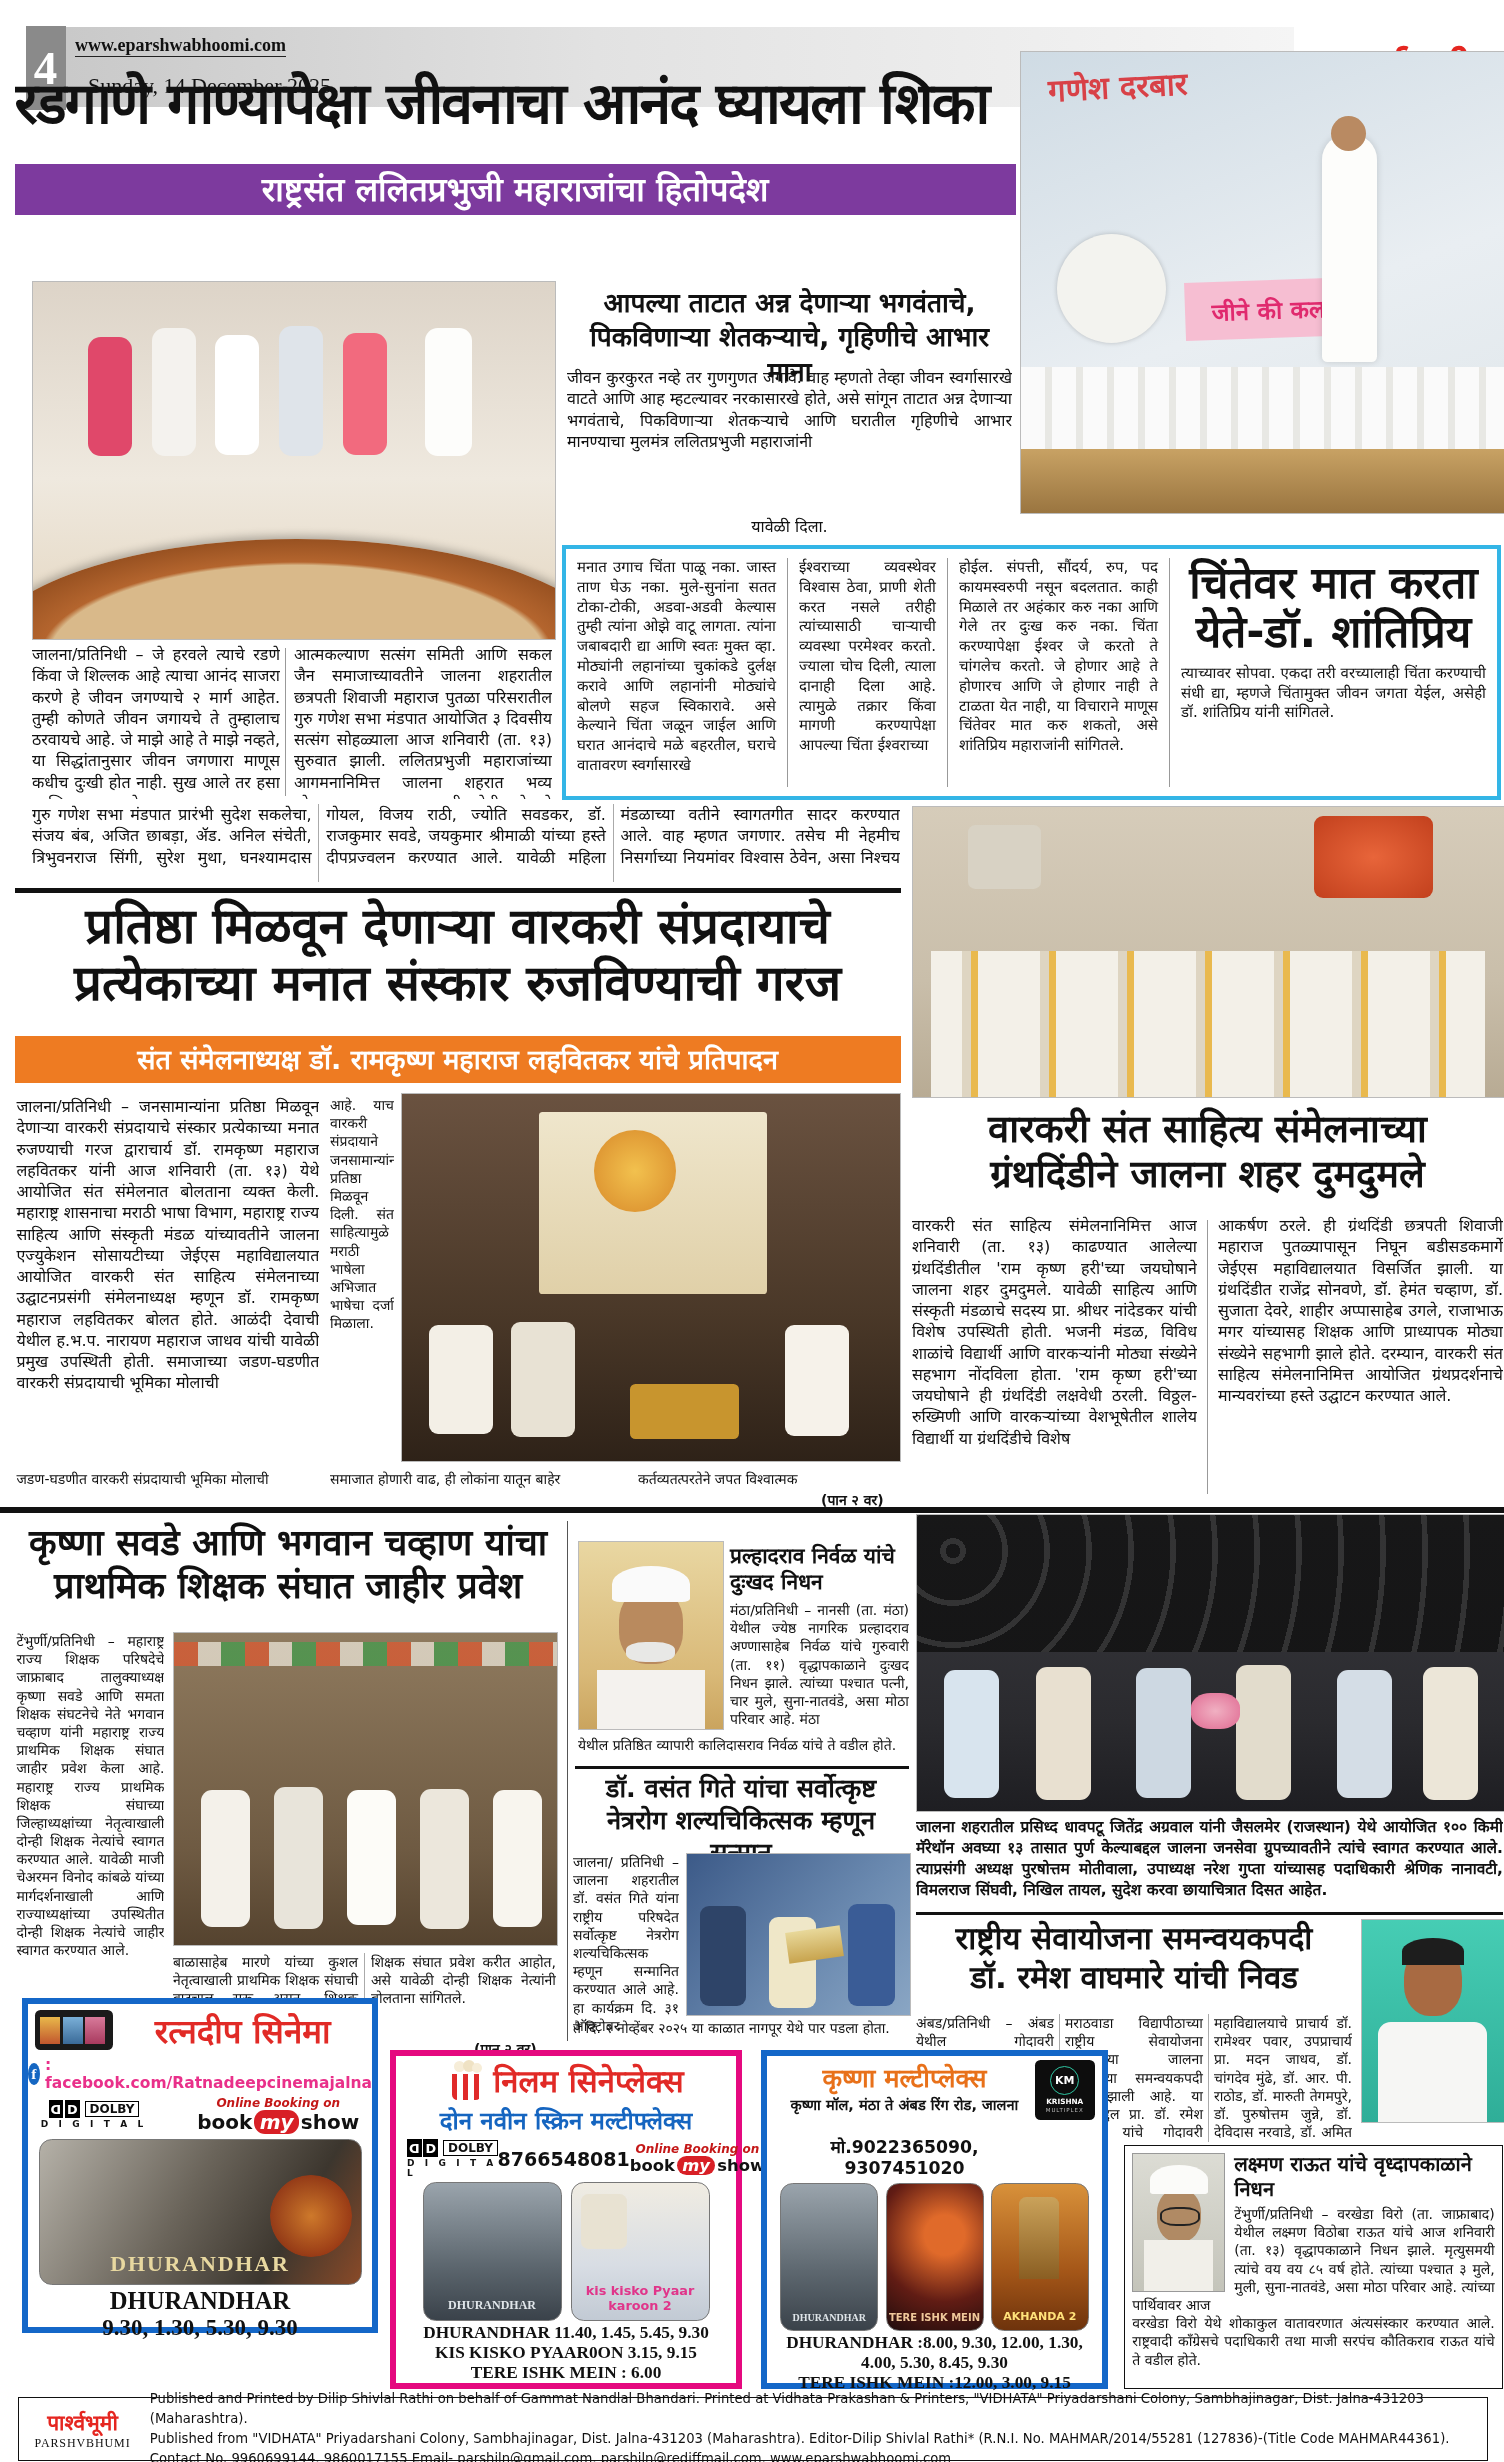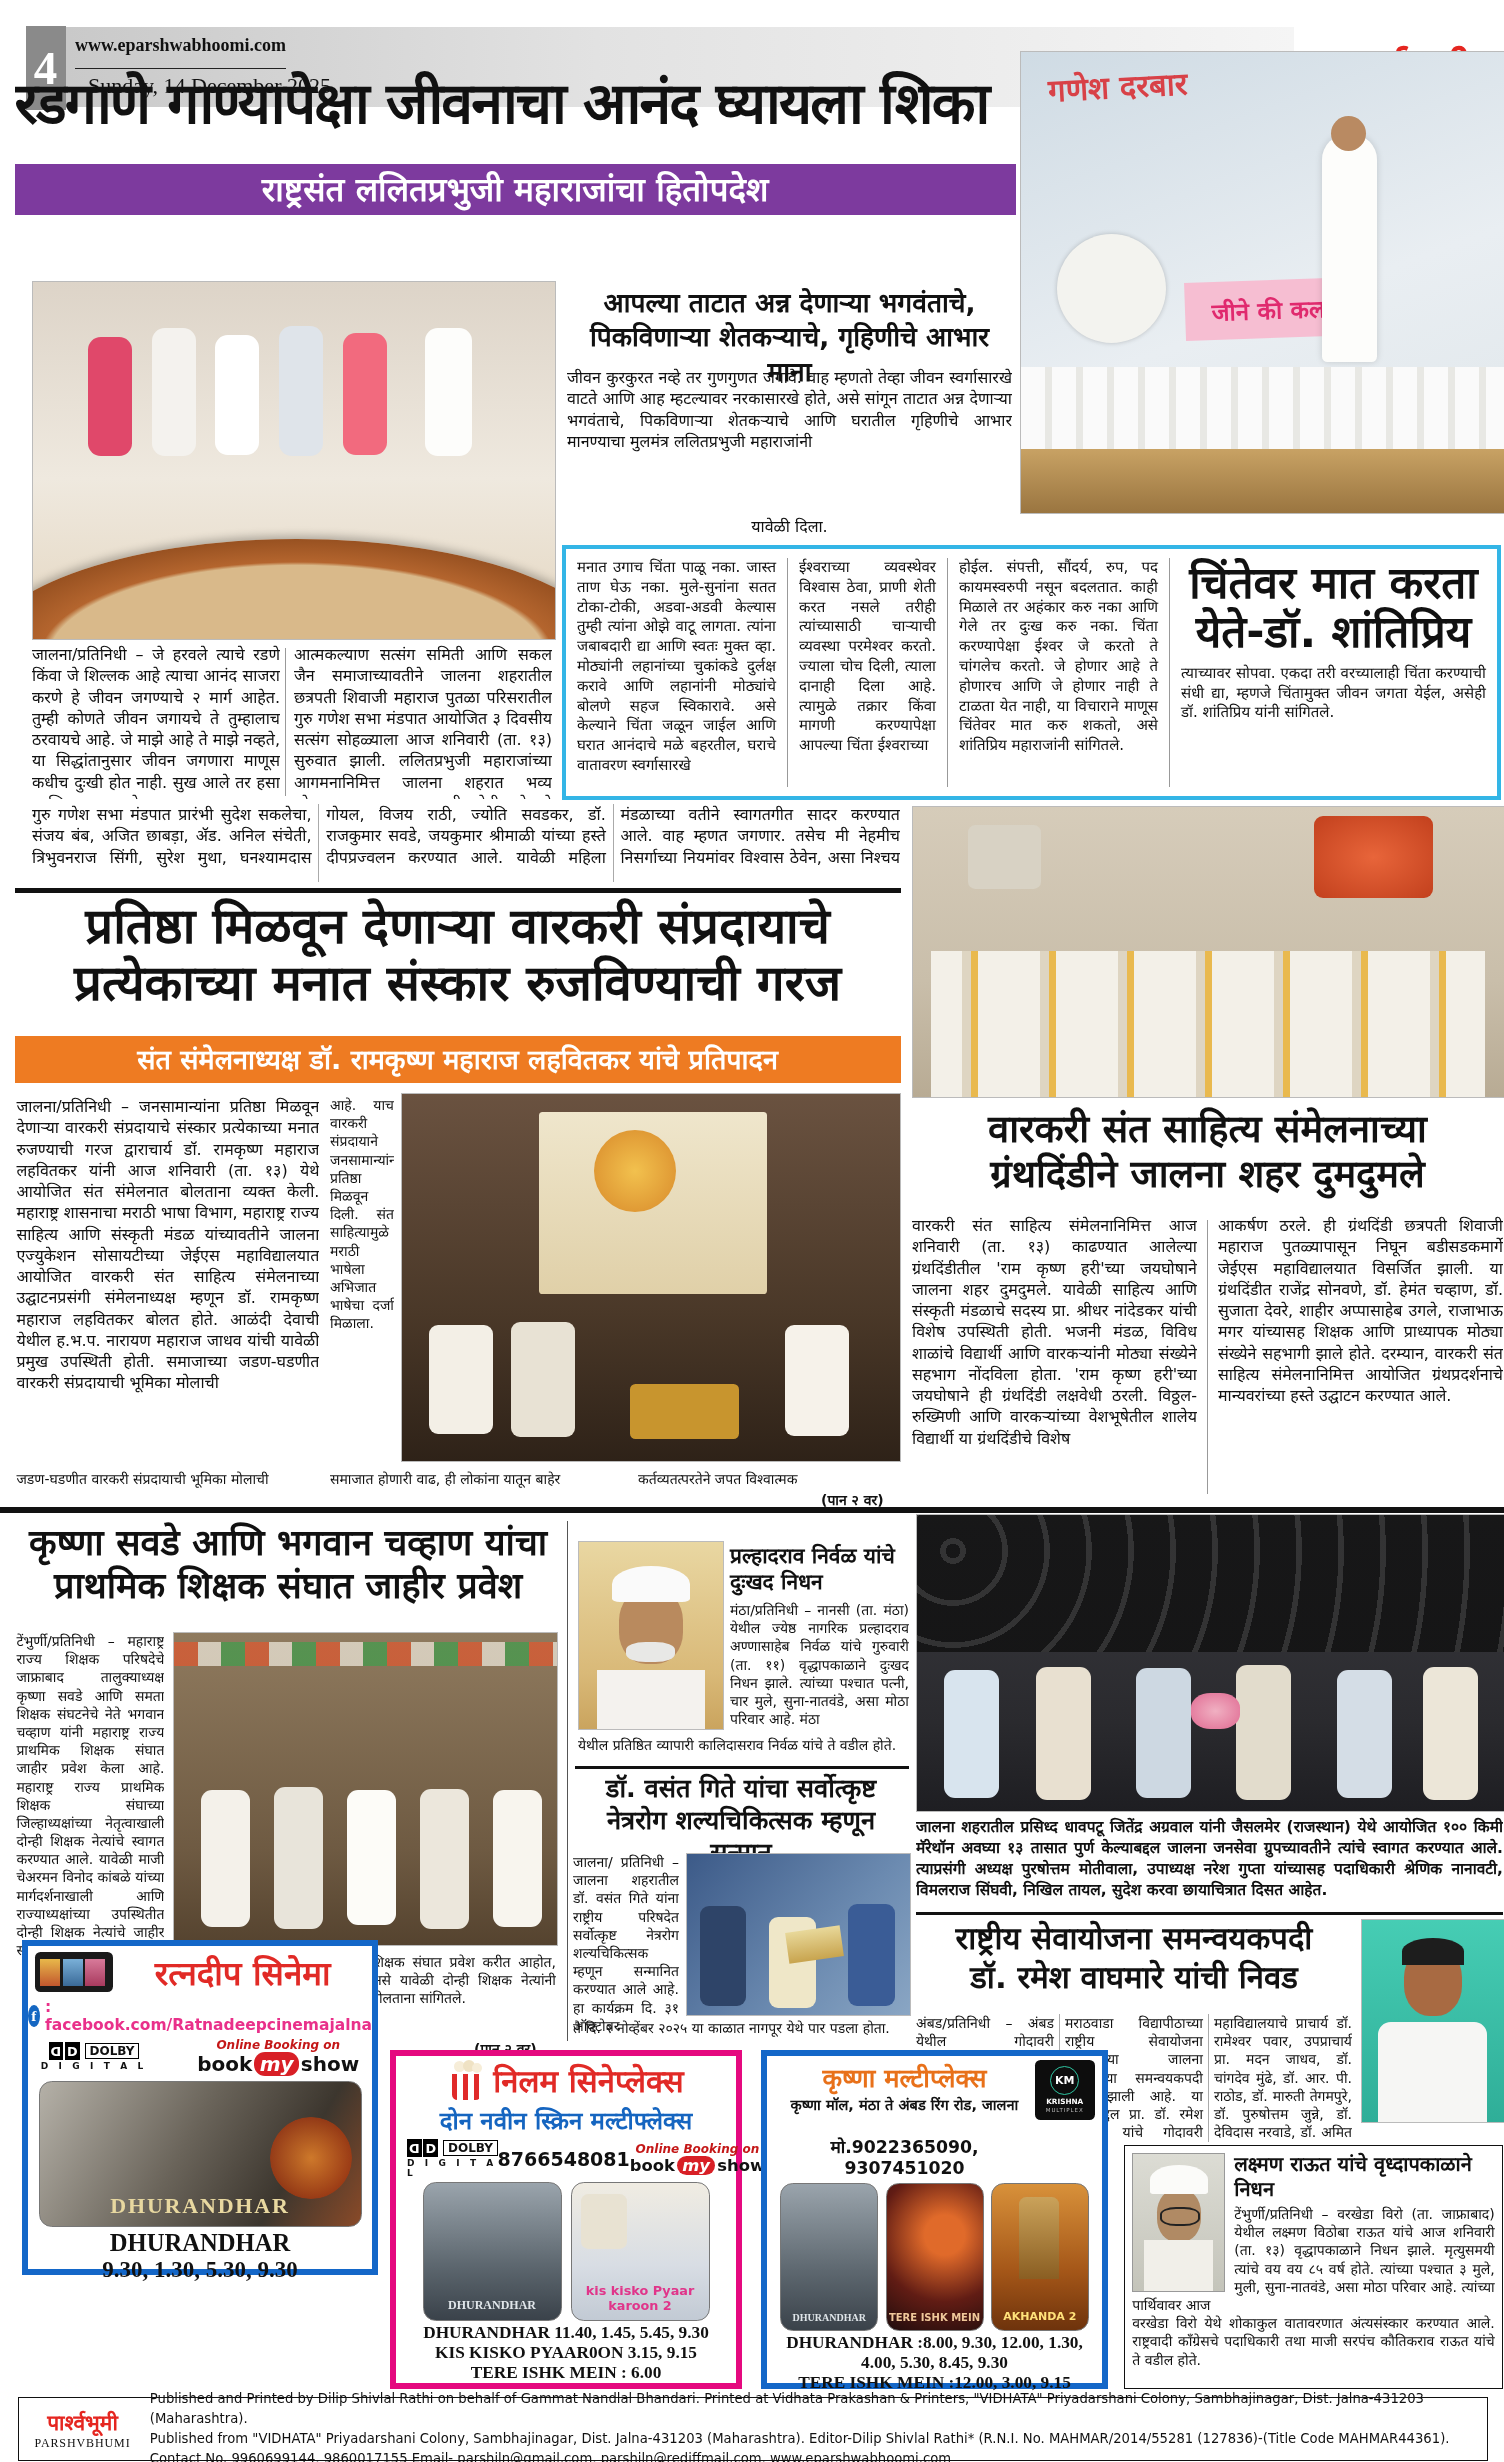--- a/index.html
+++ b/index.html
@@ -11,21 +11,21 @@
   .b{font-weight:700;margin-top:21px;}
   .serif{font-family:"Liberation Serif","DejaVu Serif",serif;}
   .ph{position:absolute;overflow:hidden;border:0.9px solid #bbb;}
   .vrule{position:absolute;width:0.9px;background:#999;}
   .hrule{position:absolute;background:#111;}
   
   .hdr-band{left:25.5px;top:27px;width:1268px;height:80px;background:linear-gradient(to right,#c7c7c7,#e2e2e2 45%,#f5f5f5);}
   .pagenum{left:25.5px;top:25.5px;width:40px;height:84px;background:#8a8a8a;color:#fff;
            font-size:47px;font-weight:700;display:flex;align-items:center;justify-content:center;
            font-family:"Liberation Serif",serif;}
-  .site{left:75px;top:35px;font-size:18px;font-weight:700;border-bottom:1.8px solid #222;padding-bottom:12px;font-family:"Liberation Serif",serif;}
+  .site{left:75px;top:35px;font-size:18px;font-weight:700;border-bottom:1.8px solid #222;padding-bottom:0;font-family:"Liberation Serif",serif;}
   .date{left:88px;top:73px;font-size:22px;font-family:"Liberation Serif",serif;}
   .masthead{left:1300px;top:24px;width:199px;height:86px;background:#fff;display:flex;align-items:center;justify-content:center;}
   .masthead span{color:#e52620;font-size:42px;font-weight:800;transform:skewX(-6deg);}
   
   .lead-headline{left:14.6px;top:49px;width:1001px;height:108px;font-size:57px;font-weight:900;
                  letter-spacing:-1.8px;line-height:108px;white-space:nowrap;overflow:hidden;}
   .kickers{left:14.6px;top:164px;width:1001px;}
   .kband{background:#7d3a9e;color:#fff;text-align:center;font-weight:700;}
   .k1{height:51px;line-height:51px;font-size:33px;}
   .ksep{height:3.6px;background:#fff;}
@@ -242,21 +242,21 @@
       <div style="position:absolute;left:24px;top:35px;width:44px;height:53px;border-radius:44%;background:#b08a64;"></div>
       <div style="position:absolute;left:16.4px;top:11px;width:58px;height:29px;border-radius:50% 50% 8% 8%;background:#fbfbf9;"></div>
       <div style="position:absolute;left:27px;top:53px;width:36px;height:14.6px;border:2.7px solid #222;border-radius:40%;background:transparent;"></div>
       <div style="position:absolute;left:11px;top:86px;width:69px;height:51px;background:#f1efe9;"></div>
     </div>
     <div style="font-size:20px;font-weight:900;line-height:1.25;">लक्ष्मण राऊत यांचे वृध्दापकाळाने निधन</div>
     <div class="smtxt just" style="margin-top:3.6px;">टेंभुर्णी/प्रतिनिधी – वरखेडा विरो (ता. जाफ्राबाद) येथील लक्ष्मण विठोबा राऊत यांचे आज शनिवारी (ता. १३) वृद्धापकाळाने निधन झाले. मृत्युसमयी त्यांचे वय वय ८५ वर्ष होते. त्यांच्या पश्चात ३ मुले, मुली, सुना-नातवंडे, असा मोठा परिवार आहे. त्यांच्या पार्थिवावर आज</div>
     <div class="smtxt just">वरखेडा विरो येथे शोकाकुल वातावरणात अंत्यसंस्कार करण्यात आले. राष्ट्रवादी काँग्रेसचे पदाधिकारी तथा माजी सरपंच कौतिकराव राऊत यांचे ते वडील होते.</div>
   </div>
 
-  <div class="ad" style="left:22px;top:1940px;width:356px;height:335px;border:6.4px solid #1467c8;">
+  <div class="ad" style="left:22px;top:1998px;width:356px;height:335px;border:6.4px solid #1467c8;">
     <div style="display:flex;align-items:center;gap:7.3px;padding:3.6px 7.3px;">
       <div style="width:78px;height:40px;background:#1a1a1a;border-radius:5.5px;display:flex;align-items:center;gap:2.7px;padding:0 4.6px;box-sizing:border-box;">
         <div style="width:20px;height:27px;background:linear-gradient(#e8b84a,#c2572e);"></div>
         <div style="width:20px;height:27px;background:linear-gradient(#7ab0d8,#3a6a98);"></div>
         <div style="width:20px;height:27px;background:linear-gradient(#d87a9a,#a83a5e);"></div>
       </div>
       <div class="ad-title" style="flex:1;font-size:33px;">रत्नदीप सिनेमा</div>
     </div>
     <div style="display:flex;align-items:center;gap:5.5px;justify-content:center;">
       <span class="fb-icon">f</span>

